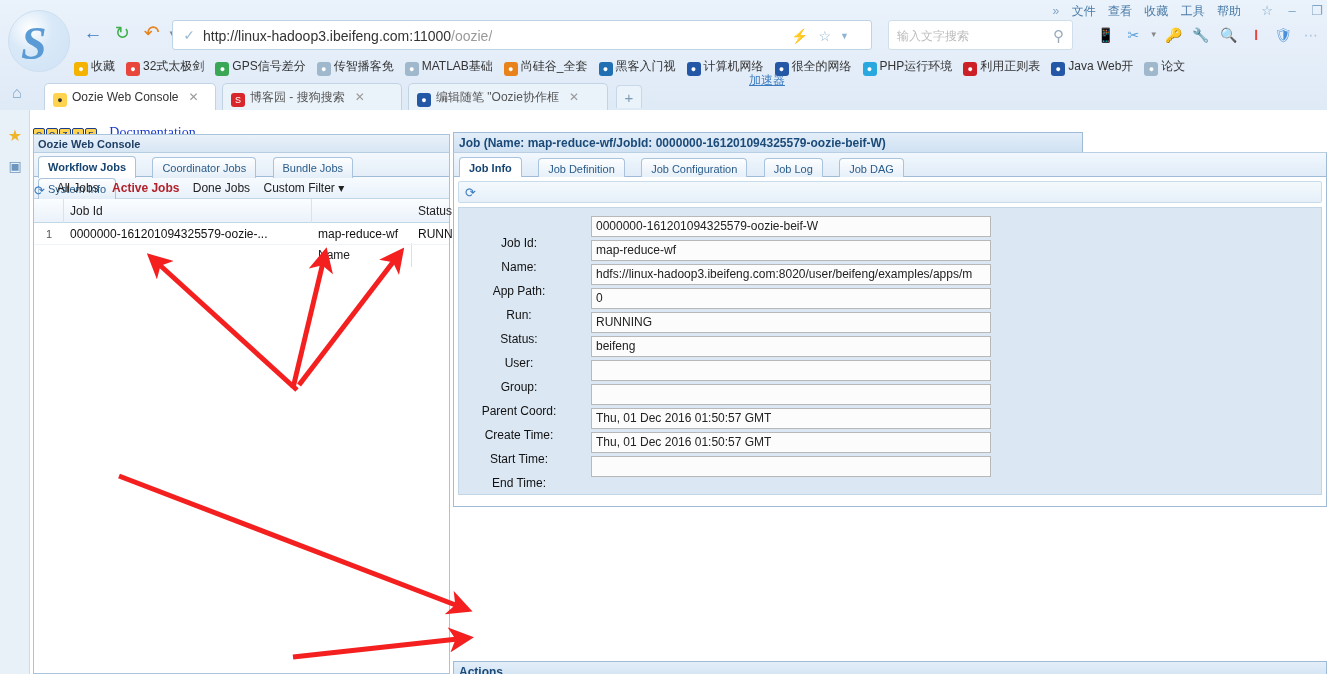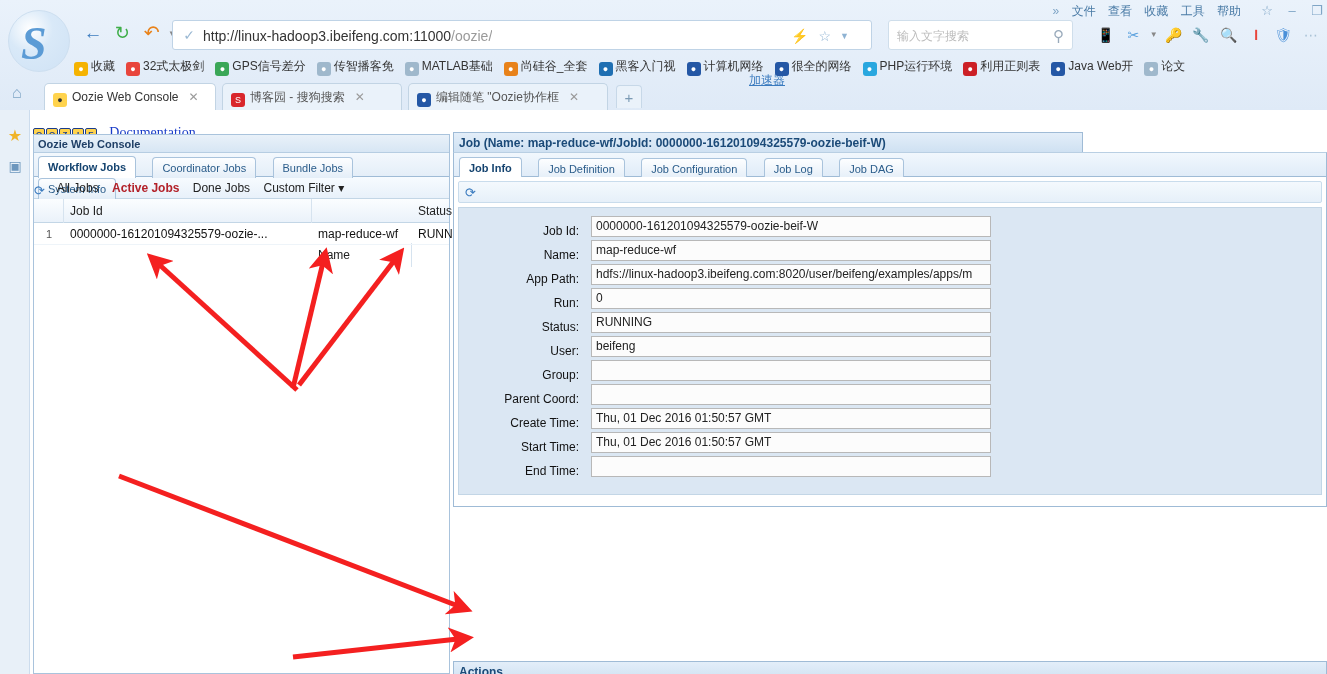--- a/index.html
+++ b/index.html
@@ -225,22 +225,22 @@
     border:1px solid #c9dcec; border-radius:2px;
     padding-left:6px; line-height:22px;
   }
   .toolstrip .refresh2 { font-size:13px; color:#3b7bbf; cursor:pointer; }
   .form-area {
     margin-top:4px; background:#dbe7f3; border:1px solid #c3d6e6;
     padding:8px 0 8px 0; height:288px;
   }
   .frow { height:24px; position:relative; }
   .flabel {
-    position:absolute; left:0; width:125px; top:4px; height:22px; line-height:22px;
-    text-align:right; font-size:12px; color:#111; padding-right:5px;
+    position:absolute; left:0; width:125px; top:16px; height:22px; line-height:22px;
+    text-align:center; font-size:12px; color:#111; padding-right:5px;
   }
   .finput {
     position:absolute; left:132px; top:0; width:400px; height:21px;
     border:1px solid #b8b8b8; background:#fcfcfc;
     line-height:19px; font-size:12px; color:#222; padding-left:4px;
     white-space:nowrap; overflow:hidden;
   }
 
   
   .actions { position:absolute; left:453px; top:551px; width:874px; height:123px; }

